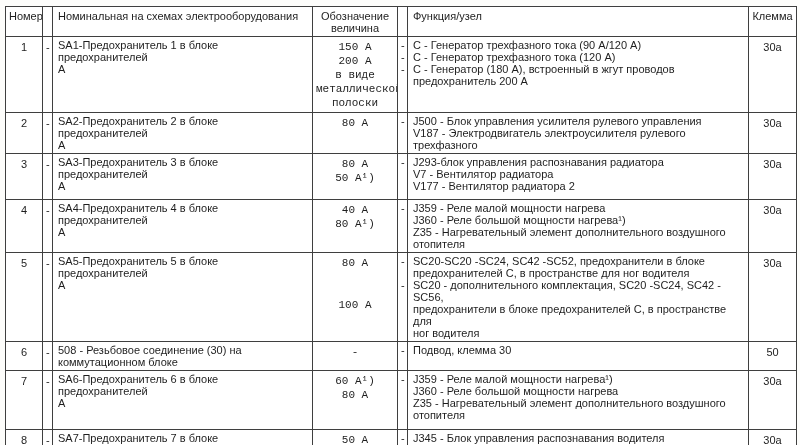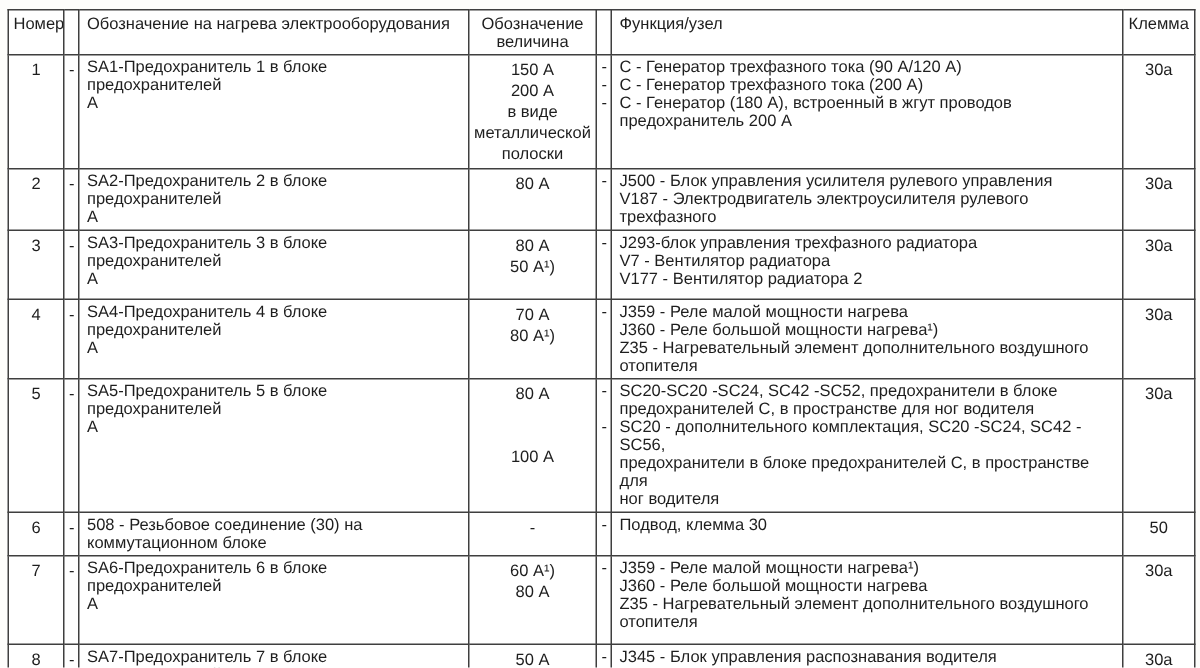--- a/index.html
+++ b/index.html
@@ -41,20 +41,21 @@
   }
   th.center, td.center { text-align: center; }
   .ln {
     line-height: 12px;
     min-height: 12px;
     white-space: normal;
   }
   .ln-nom {
     line-height: 14px;
     min-height: 14px;
+    font-family: Liberation Mono, monospace;
   }
   td.cell-designation, td.cell-function, th.col-designation, th.col-function {
     padding-left: 5px;
   }
   td.cell-number, td.cell-terminal, td.cell-row-mark {
     padding-top: 4px;
   }
   td.cell-nominal { padding-top: 3px; }
 </style>
 </head>
@@ -68,21 +69,21 @@
       <col style="width:260px">
       <col style="width:85px">
       <col style="width:10px">
       <col style="width:341px">
       <col style="width:48px">
     </colgroup>
     <thead>
       <tr style="height:30px">
         <th class="center">Номер</th>
         <th></th>
-        <th class="col-designation">Обозначение на нагрева электрооборудования</th>
+        <th class="col-designation">Номинальная на схемах электрооборудования</th>
         <th class="center">Обозначение величина</th>
         <th></th>
         <th class="col-function">Функция/узел</th>
         <th class="center">Клемма</th>
       </tr>
     </thead>
     <tbody id="rows">
         <tr style="height: 75px;">
           <td class="center cell-number">1</td>
           <td class="center cell-row-mark">-</td>
@@ -98,21 +99,21 @@
             <div class="ln ln-nom">полоски</div>
           </td>
           <td class="center">
             <div class="ln">-</div>
             <div class="ln">-</div>
             <div class="ln">-</div>
             <div class="ln"></div>
           </td>
           <td class="cell-function">
             <div class="ln">С - Генератор трехфазного тока (90 А/120 А)</div>
-            <div class="ln">С - Генератор трехфазного тока (200 А)</div>
+            <div class="ln">С - Генератор трехфазного тока (120 А)</div>
             <div class="ln">С - Генератор (180 А), встроенный в жгут проводов</div>
             <div class="ln">предохранитель 200 А</div>
           </td>
           <td class="center cell-terminal">30a</td>
         </tr>
         <tr style="height: 38px;">
           <td class="center cell-number">2</td>
           <td class="center cell-row-mark">-</td>
           <td class="cell-designation">
             <div class="ln">SA2-Предохранитель 2 в блоке предохранителей</div>
@@ -143,35 +144,35 @@
           <td class="center cell-nominal">
             <div class="ln ln-nom">80 А</div>
             <div class="ln ln-nom">50 А¹)</div>
           </td>
           <td class="center">
             <div class="ln">-</div>
             <div class="ln"></div>
             <div class="ln"></div>
           </td>
           <td class="cell-function">
-            <div class="ln">J293-блок управления трехфазного радиатора</div>
+            <div class="ln">J293-блок управления распознавания радиатора</div>
             <div class="ln">V7 - Вентилятор радиатора</div>
             <div class="ln">V177 - Вентилятор радиатора 2</div>
           </td>
           <td class="center cell-terminal">30a</td>
         </tr>
         <tr style="height: 53px;">
           <td class="center cell-number">4</td>
           <td class="center cell-row-mark">-</td>
           <td class="cell-designation">
             <div class="ln">SA4-Предохранитель 4 в блоке предохранителей</div>
             <div class="ln">А</div>
           </td>
           <td class="center cell-nominal">
-            <div class="ln ln-nom">70 А</div>
+            <div class="ln ln-nom">40 А</div>
             <div class="ln ln-nom">80 А¹)</div>
           </td>
           <td class="center">
             <div class="ln">-</div>
             <div class="ln"></div>
             <div class="ln"></div>
             <div class="ln"></div>
           </td>
           <td class="cell-function">
             <div class="ln">J359 - Реле малой мощности нагрева</div>

